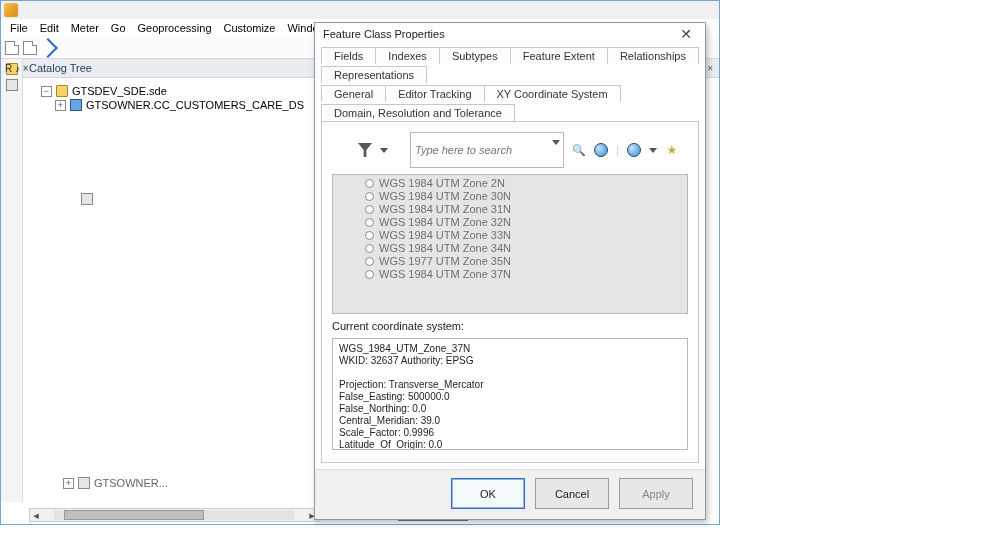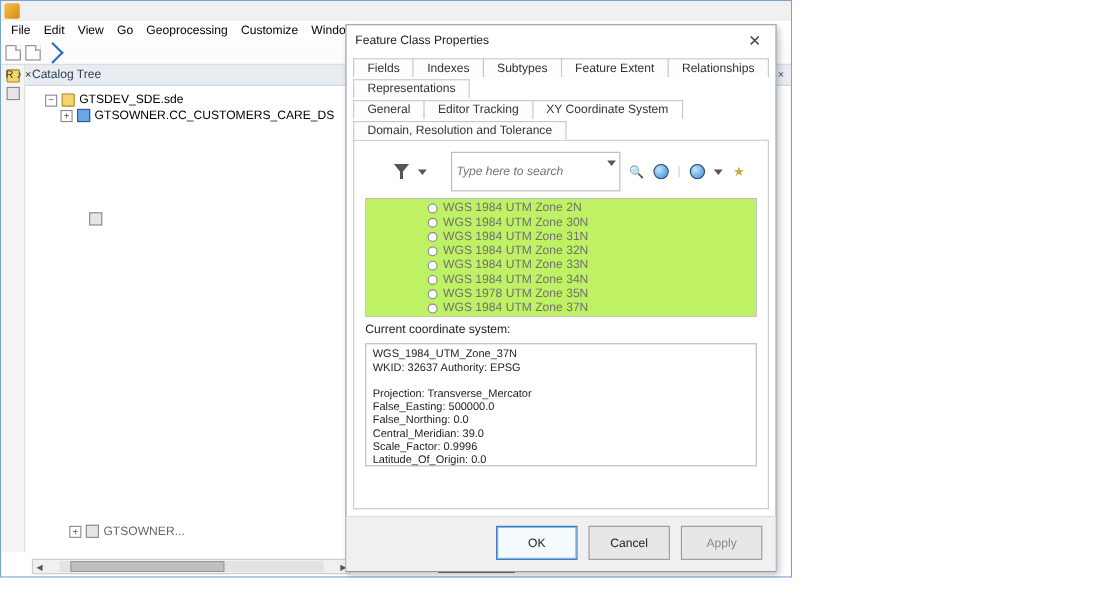--- a/index.html
+++ b/index.html
@@ -41,21 +41,21 @@
   .tab { border:1px solid #c7c7c7; border-bottom:none; padding:2px 12px; background:#fdfdfd; color:#333; margin-right:-1px; margin-top:2px; position:relative;}
   .tab.row2 { }
   .tab.active { background:#fff; z-index:2; border-top:1px solid #c7c7c7;}
   .tab-body { border:1px solid #c7c7c7; margin:0 6px 6px 6px; flex:1; padding:10px 10px 6px 10px; display:flex; flex-direction:column; gap:6px; background:#fff;}
   .search-row { display:flex; align-items:center; gap:8px;}
   .filter-ico { width:14px; height:14px; display:inline-block;}
   .funnel { clip-path: polygon(0 0, 100% 0, 60% 50%, 60% 100%, 40% 100%, 40% 50%); background:#555;}
   .drop-tri { width:0; height:0; border-left:4px solid transparent; border-right:4px solid transparent; border-top:5px solid #555; display:inline-block; vertical-align:middle;}
   .search-input { flex:0 0 150px; border:1px solid #b8b8b8; height:36px; padding:0 20px 0 4px; color:#888; font-style:italic; position:relative;}
   .mini-ico { width:14px; height:14px; display:inline-flex; align-items:center; justify-content:center; color:#555;}
-  .crs-list { border:1px solid #b8b8b8; height:108px; overflow-y:scroll; padding:2px 2px 2px 56px; background:#bef264;}
+  .crs-list { border:1px solid #b8b8b8; height:140px; overflow-y:scroll; padding:2px 2px 2px 32px; background:#e5e5e5;}
   .crs-item { display:flex; align-items:center; gap:5px; color:#707070; padding:0; line-height:13px;}
   .crs-radio { width:9px; height:9px; border:1px solid #888; border-radius:50%; display:inline-block; background:#fff;}
   .section-label { color:#222; }
   .crs-details { border:1px solid #b8b8b8; height:112px; overflow-y:scroll; padding:4px 6px; color:#222; line-height:12px; white-space:pre-line; font-size:10px;}
   .dlg-buttons { display:flex; gap:10px; justify-content:flex-end; padding:8px 12px 10px 0; background:#f0f0f0; border-top:1px solid #ddd;}
   .btn { width:74px; height:31px; border:1px solid #9a9a9a; background:#e7e7e7; display:flex; align-items:center; justify-content:center; color:#222;}
   .btn.primary { border:1px solid #2b6fbf; background:#f5faff; box-shadow:0 0 0 1px #8db7e6 inset;}
   .btn.disabled { color:#888;}
   .faded-tree-item { color:#666; }
   .globe { border-radius:50%; background: radial-gradient(circle at 4px 4px, #bfe3ff, #3a8ad4); border:1px solid #246;}
@@ -64,21 +64,21 @@
 </head>
 <body>
 
 <div class="main-window">
   <div class="titlebar">
     <span class="app-icon"></span>
   </div>
   <div class="menubar" id="menubar">
       <span>File</span>
       <span>Edit</span>
-      <span>View</span>
+      <span>Meter</span>
       <span>Go</span>
       <span>Geoprocessing</span>
       <span>Customize</span>
       <span>Windows</span>
       <span>Help</span>
     </div>
   <div class="toolbar">
     <span class="tb-ico doc-ico"></span>
     <span class="tb-ico doc-ico"></span>
     <span class="tb-ico arrow-ico"></span>
@@ -186,21 +186,21 @@
         <div class="crs-item">
           <span class="crs-radio"></span>
           <span>WGS 1984 UTM Zone 33N</span>
         </div>
         <div class="crs-item">
           <span class="crs-radio"></span>
           <span>WGS 1984 UTM Zone 34N</span>
         </div>
         <div class="crs-item">
           <span class="crs-radio"></span>
-          <span>WGS 1978 UTM Zone 35N</span>
+          <span>WGS 1977 UTM Zone 35N</span>
         </div>
         <div class="crs-item">
           <span class="crs-radio"></span>
           <span>WGS 1984 UTM Zone 37N</span>
         </div>
       </div>
     <div class="section-label">Current coordinate system:</div>
     <div class="crs-details">WGS_1984_UTM_Zone_37N
 WKID: 32637 Authority: EPSG
 

